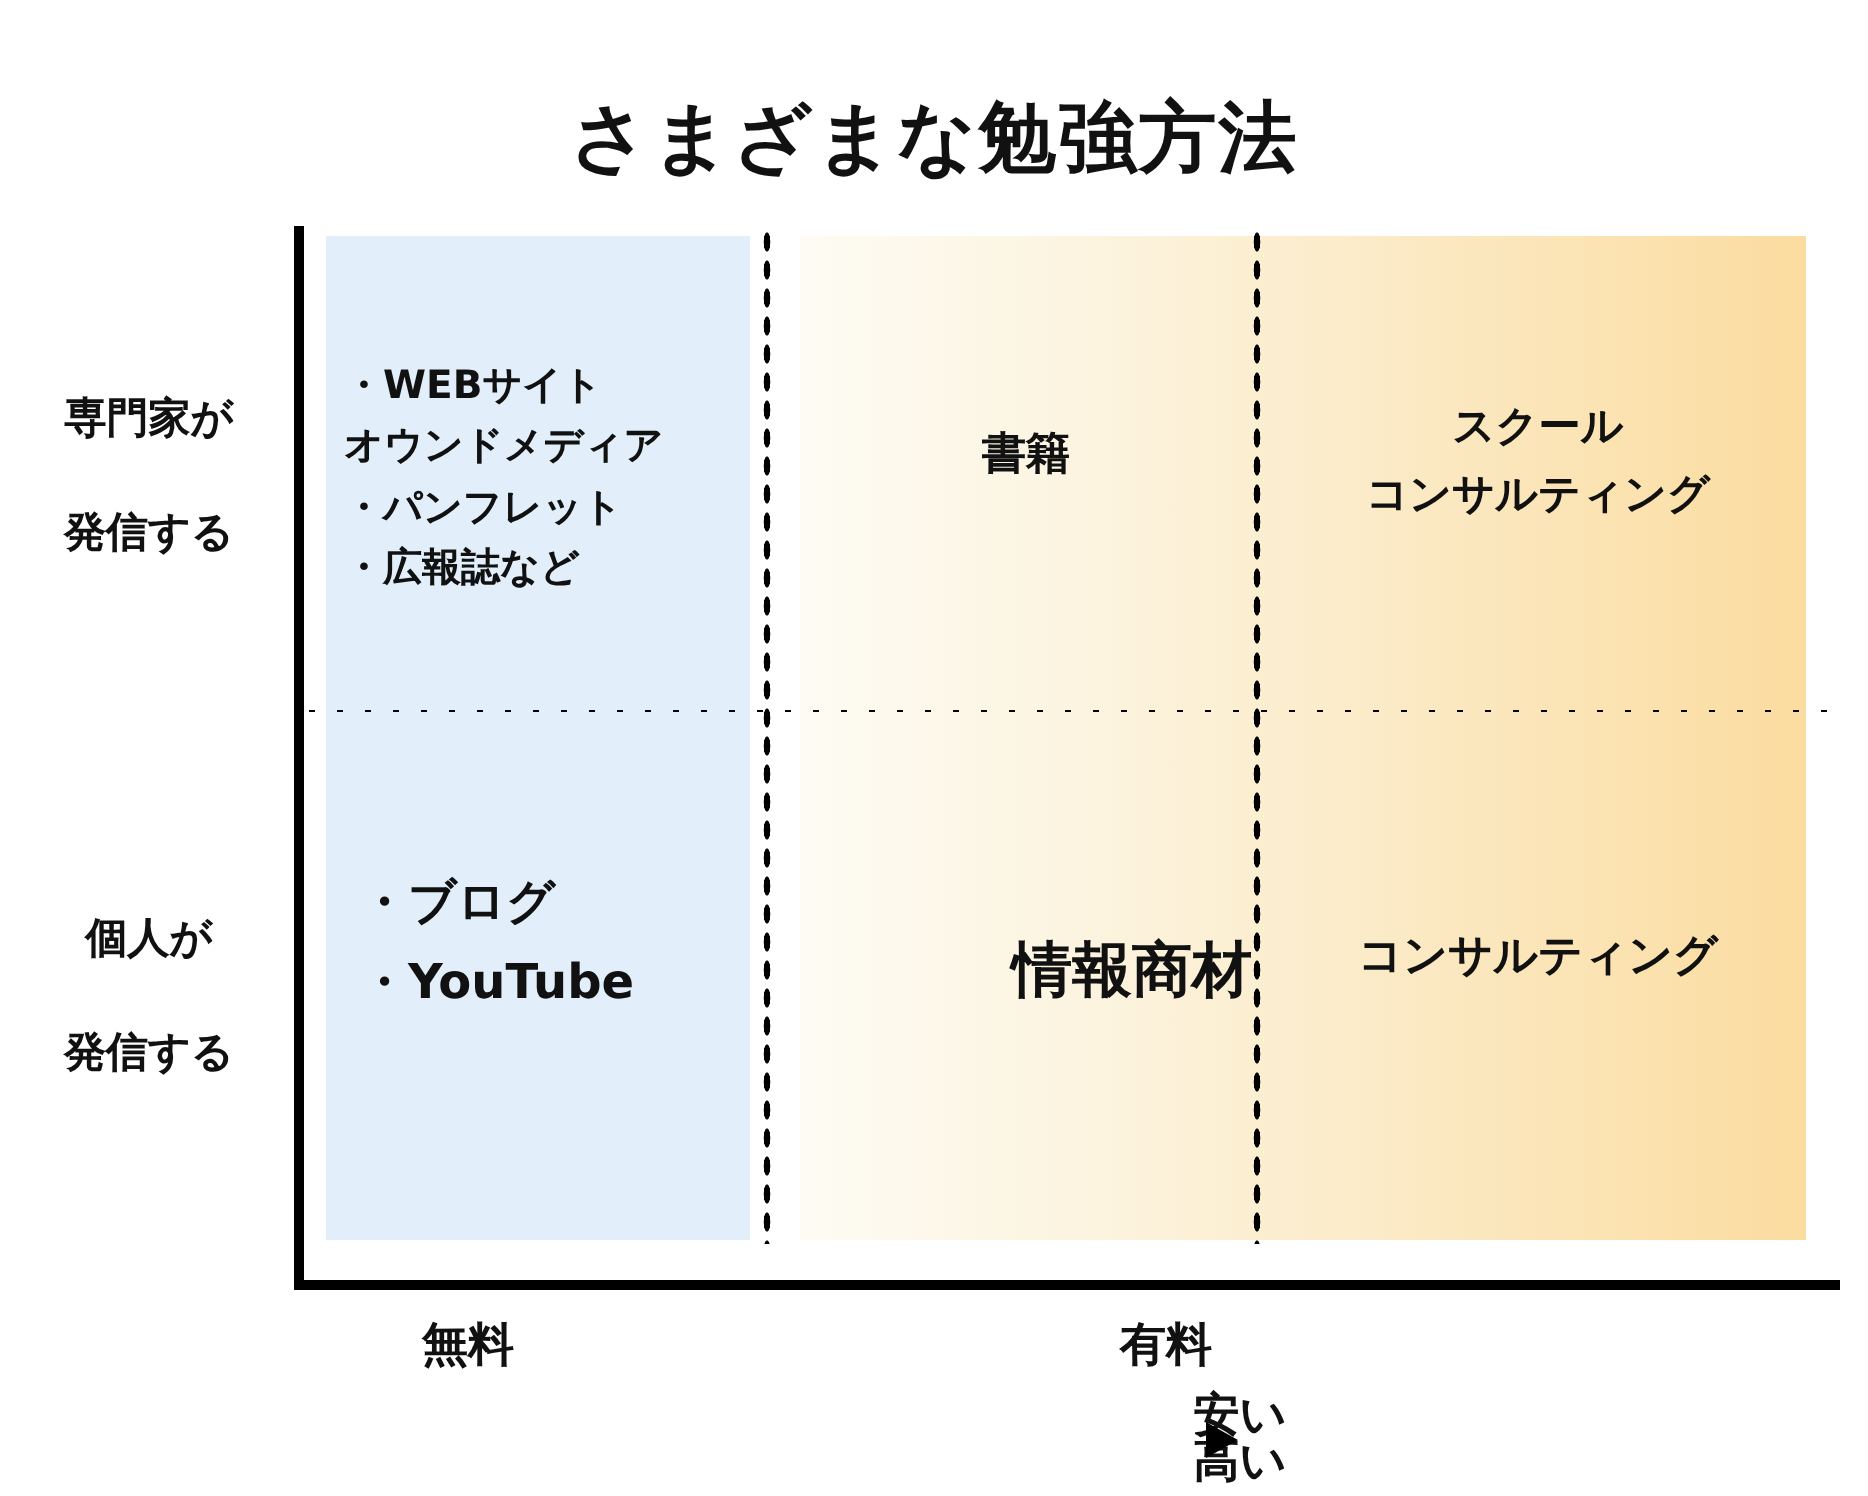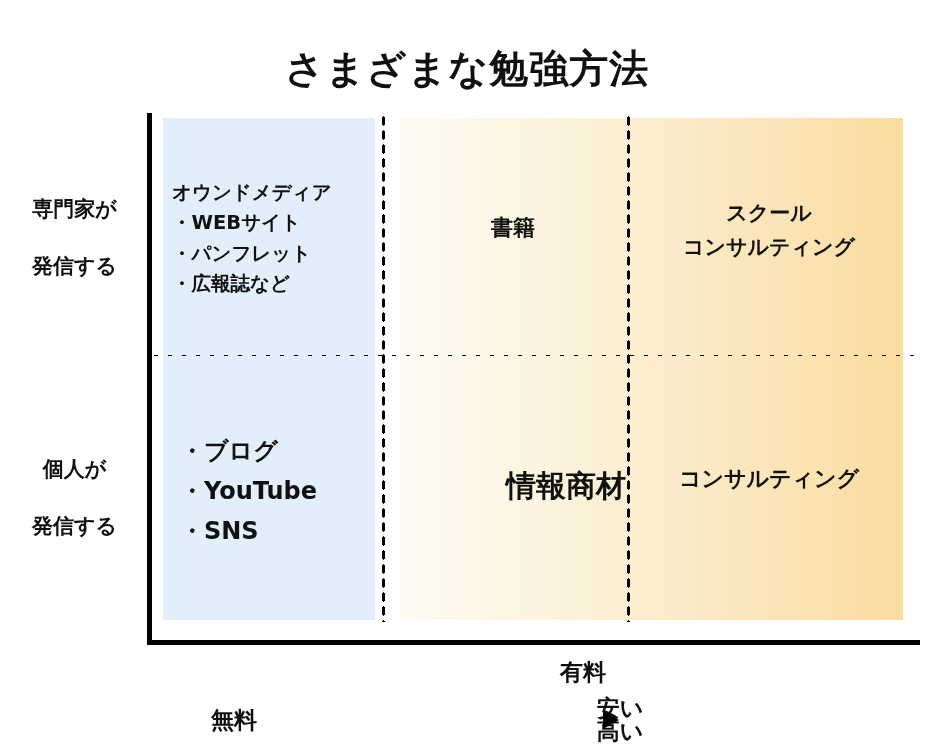--- a/index.html
+++ b/index.html
@@ -171,21 +171,21 @@
   
   .col-label {
     position: absolute;
     top: 657px;
     font-size: 23px;
     font-weight: 700;
     color: #111111;
     text-align: center;
     white-space: nowrap;
   }
-  .col-label-free { left: 186px; width: 96px; margin-top: 48px; }
+  .col-label-free { left: 186px; width: 96px; }
   .col-label-paid { left: 535px; width: 96px; }
 
   
   .price-arrow-row {
     position: absolute;
     left: 340px;
     top: 697px;
     width: 560px;
     height: 34px;
     display: flex;
@@ -246,39 +246,38 @@
   <div class="row-label row-label-expert">
     <span class="ln">専門家が</span>
     <span class="ln">発信する</span>
   </div>
   <div class="row-label row-label-personal">
     <span class="ln">個人が</span>
     <span class="ln">発信する</span>
   </div>
 
   <div class="cell cell-owned">
+    <span class="ln">・WEBサイト</span>
     <span class="ln">オウンドメディア</span>
-    <span class="ln">・WEBサイト</span>
     <span class="ln">・パンフレット</span>
     <span class="ln">・広報誌など</span>
   </div>
 
   <div class="cell cell-books">
     <span class="ln">書籍</span>
   </div>
 
   <div class="cell cell-school">
     <span class="ln">スクール</span>
     <span class="ln">コンサルティング</span>
   </div>
 
   <div class="cell cell-personal">
     <span class="ln">・ブログ</span>
     <span class="ln">・YouTube</span>
-    <span class="ln">・SNS</span>
   </div>
 
   <div class="cell cell-infoproduct">
     <span class="ln">情報商材</span>
   </div>
 
   <div class="cell cell-consulting">
     <span class="ln">コンサルティング</span>
   </div>
 

